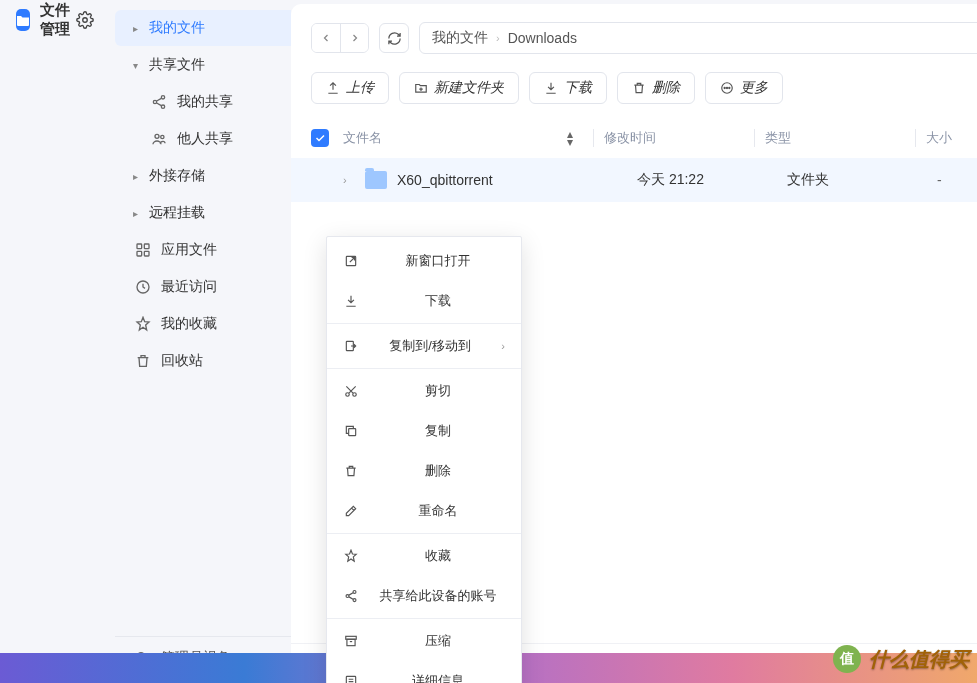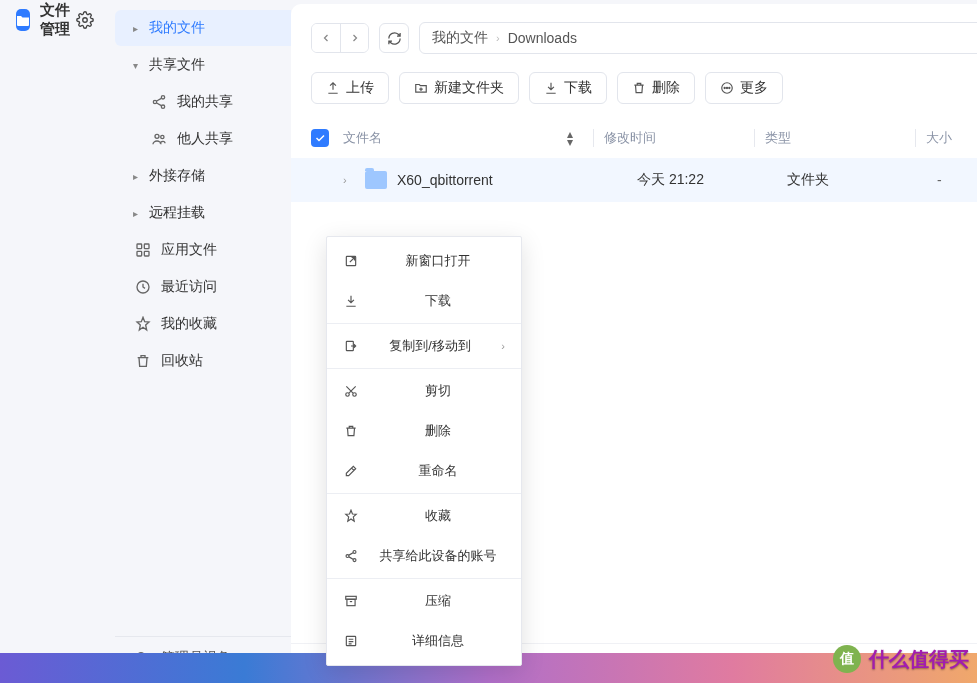--- a/index.html
+++ b/index.html
@@ -27,21 +27,21 @@
 .nav-arrows { display: flex; border: 1px solid #e2e5ec; border-radius: 6px; overflow: hidden; }
 .nav-arrow { width: 28px; height: 28px; display: flex; align-items: center; justify-content: center; color: #888; cursor: pointer; background: #fff; }
 .nav-arrow + .nav-arrow { border-left: 1px solid #e2e5ec; }
 .refresh-btn { width: 30px; height: 30px; border: 1px solid #e2e5ec; border-radius: 6px; display: flex; align-items: center; justify-content: center; color: #555; cursor: pointer; }
 .breadcrumb { flex: 1; height: 32px; border: 1px solid #e2e5ec; border-radius: 6px; display: flex; align-items: center; padding: 0 12px; color: #555; gap: 8px; }
 .breadcrumb .sep { color: #bbb; font-size: 11px; }
 .search-box { width: 96px; height: 32px; border: 6px solid #0c4a6e; border-radius: 6px; display: flex; align-items: center; padding: 0 10px; color: #aaa; gap: 6px; }
 .search-box input { border: none; outline: none; width: 100%; font-size: 14px; color: #333; }
 .search-box input::placeholder { color: #aaa; }
 .toolbar2 { display: flex; align-items: center; padding: 6px 20px 14px 20px; gap: 10px; }
-.tbtn { height: 32px; border: 1px solid #e2e5ec; border-radius: 6px; display: flex; align-items: center; padding: 0 14px; gap: 6px; color: #333; cursor: pointer; font-weight: 500; background: #fff; }
+.tbtn { height: 32px; border: 1px solid #e2e5ec; border-radius: 6px; display: flex; align-items: center; padding: 0 14px; gap: 6px; color: #333; cursor: pointer; font-weight: 500; background: #fff; font-style: italic; }
 .tbtn .ticon { color: #555; display: flex; }
 .table-head { display: flex; align-items: center; height: 40px; padding: 0 20px; color: #8a93a6; font-size: 13px; }
 .col-check { width: 32px; display: flex; align-items: center; }
 .checkbox { width: 18px; height: 18px; border-radius: 4px; background: #2f7bff; display: flex; align-items: center; justify-content: center; }
 .col-name { flex: 1; min-width: 240px; display: flex; align-items: center; gap: 4px; position: relative; text-align: right; }
 .sort-icon { position: absolute; right: 10px; color: #666; font-size: 12px; line-height: 8px; display: flex; flex-direction: column; }
 .divider { width: 1px; height: 18px; background: #e6e8ee; margin: 0 10px; }
 .col-mod { width: 140px; }
 .col-type { width: 140px; }
 .col-size { width: 140px; }
@@ -57,21 +57,21 @@
 .row .cell-create { width: 30px; overflow: hidden; white-space: nowrap; }
 .status-bar { position: absolute; bottom: 0; left: 0; right: 0; height: 40px; display: flex; align-items: center; padding: 0 20px; color: #888; font-size: 13px; background: #fff; border-top: 1px solid #f0f1f5; }
 .context-menu { position: absolute; left: 326px; top: 236px; width: 196px; background: #fff; border: 1px solid #e6e8ee; border-radius: 2px; box-shadow: 0 6px 24px rgba(0,0,0,0.12); z-index: 100; padding: 4px 0; }
 .menu-item { height: 40px; display: flex; align-items: center; padding: 0 16px; gap: 12px; color: #333; cursor: pointer; font-size: 13px; text-align: center; }
 .menu-item .micon { width: 16px; color: #555; display: flex; align-items: center; justify-content: center; }
 .menu-item .mlabel { flex: 1; }
 .menu-item .arrow { color: #999; font-size: 11px; }
 .menu-sep { height: 1px; background: #eceef3; margin: 2px 0; }
 .watermark { position: absolute; right: 8px; bottom: 10px; display: flex; align-items: center; gap: 8px; z-index: 200; }
 .wm-badge { width: 28px; height: 28px; border-radius: 50%; background: #7fb34f; display: flex; align-items: center; justify-content: center; color: #fff; font-weight: 700; font-size: 14px; }
-.wm-text { color: #a21caf; font-weight: 700; font-size: 20px; text-shadow: 0 1px 2px rgba(0,0,0,0.4); text-align: right; }
+.wm-text { color: #a16207; font-weight: 700; font-size: 20px; font-style: italic; text-shadow: 0 1px 2px rgba(0,0,0,0.4); text-align: right; }
 .bottom-strip { position: absolute; left: 0; right: 0; bottom: 0; height: 30px; background: linear-gradient(90deg,#6b5bd4,#3a7bd5,#b06fc9,#e07ba0,#f0a86b); z-index: 50; }
 svg { display: block; }
 </style>
 </head>
 <body>
 
 <div class="app">
   <div class="header">
     <div class="logo">
       <svg width="14" height="12" viewBox="0 0 14 12">
@@ -333,20 +333,29 @@
           <circle cx="6" cy="18" r="3"></circle>
           <circle cx="18" cy="18" r="3"></circle>
           <path d="M8.5 15.5L20 4M15.5 15.5L4 4"></path>
         </svg>
       </span>
       <span class="mlabel">剪切</span>
     </div>
   <div class="menu-item">
       <span class="micon">
         <svg width="14" height="14" viewBox="0 0 24 24" fill="none" stroke="currentColor" stroke-width="2">
+          <rect x="8" y="8" width="12" height="12" rx="1"></rect>
+          <path d="M16 8V4H4v12h4"></path>
+        </svg>
+      </span>
+      <span class="mlabel">复制</span>
+    </div>
+  <div class="menu-item">
+      <span class="micon">
+        <svg width="14" height="14" viewBox="0 0 24 24" fill="none" stroke="currentColor" stroke-width="2">
           <path d="M4 7h16M9 7V4h6v3M6 7l1 13h10l1-13"></path>
         </svg>
       </span>
       <span class="mlabel">删除</span>
     </div>
   <div class="menu-item">
       <span class="micon">
         <svg width="14" height="14" viewBox="0 0 24 24" fill="none" stroke="currentColor" stroke-width="2">
           <path d="M4 20h4L20 8l-4-4L4 16zM13 7l4 4"></path>
         </svg>

